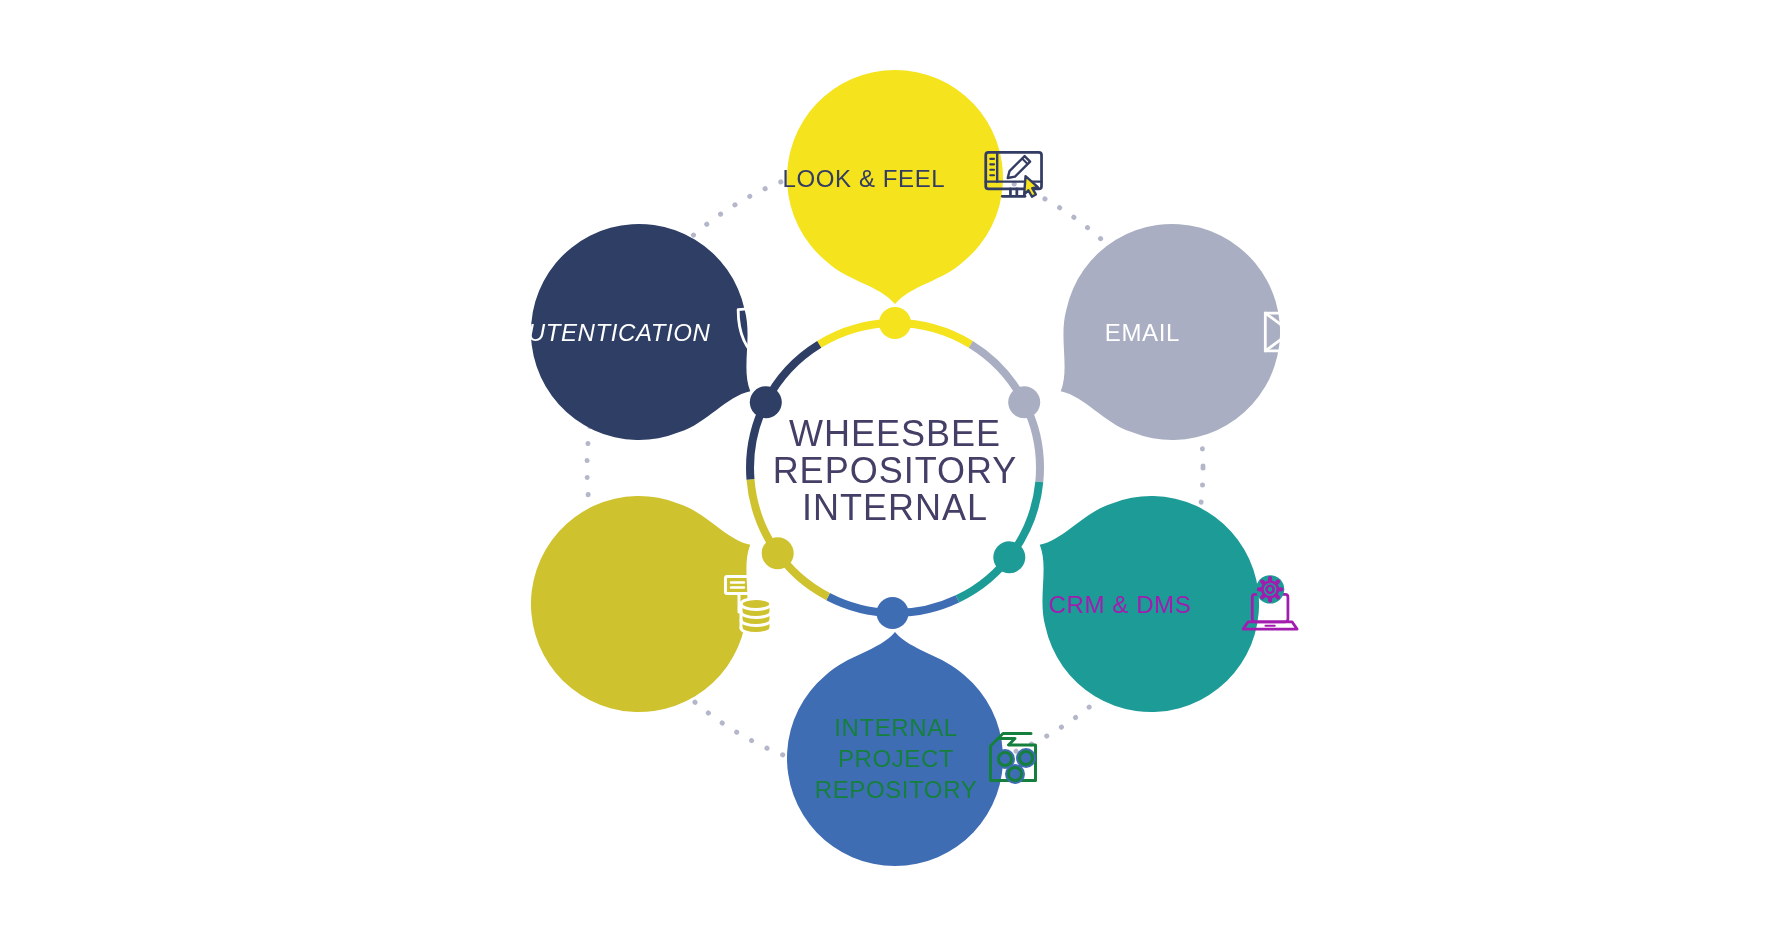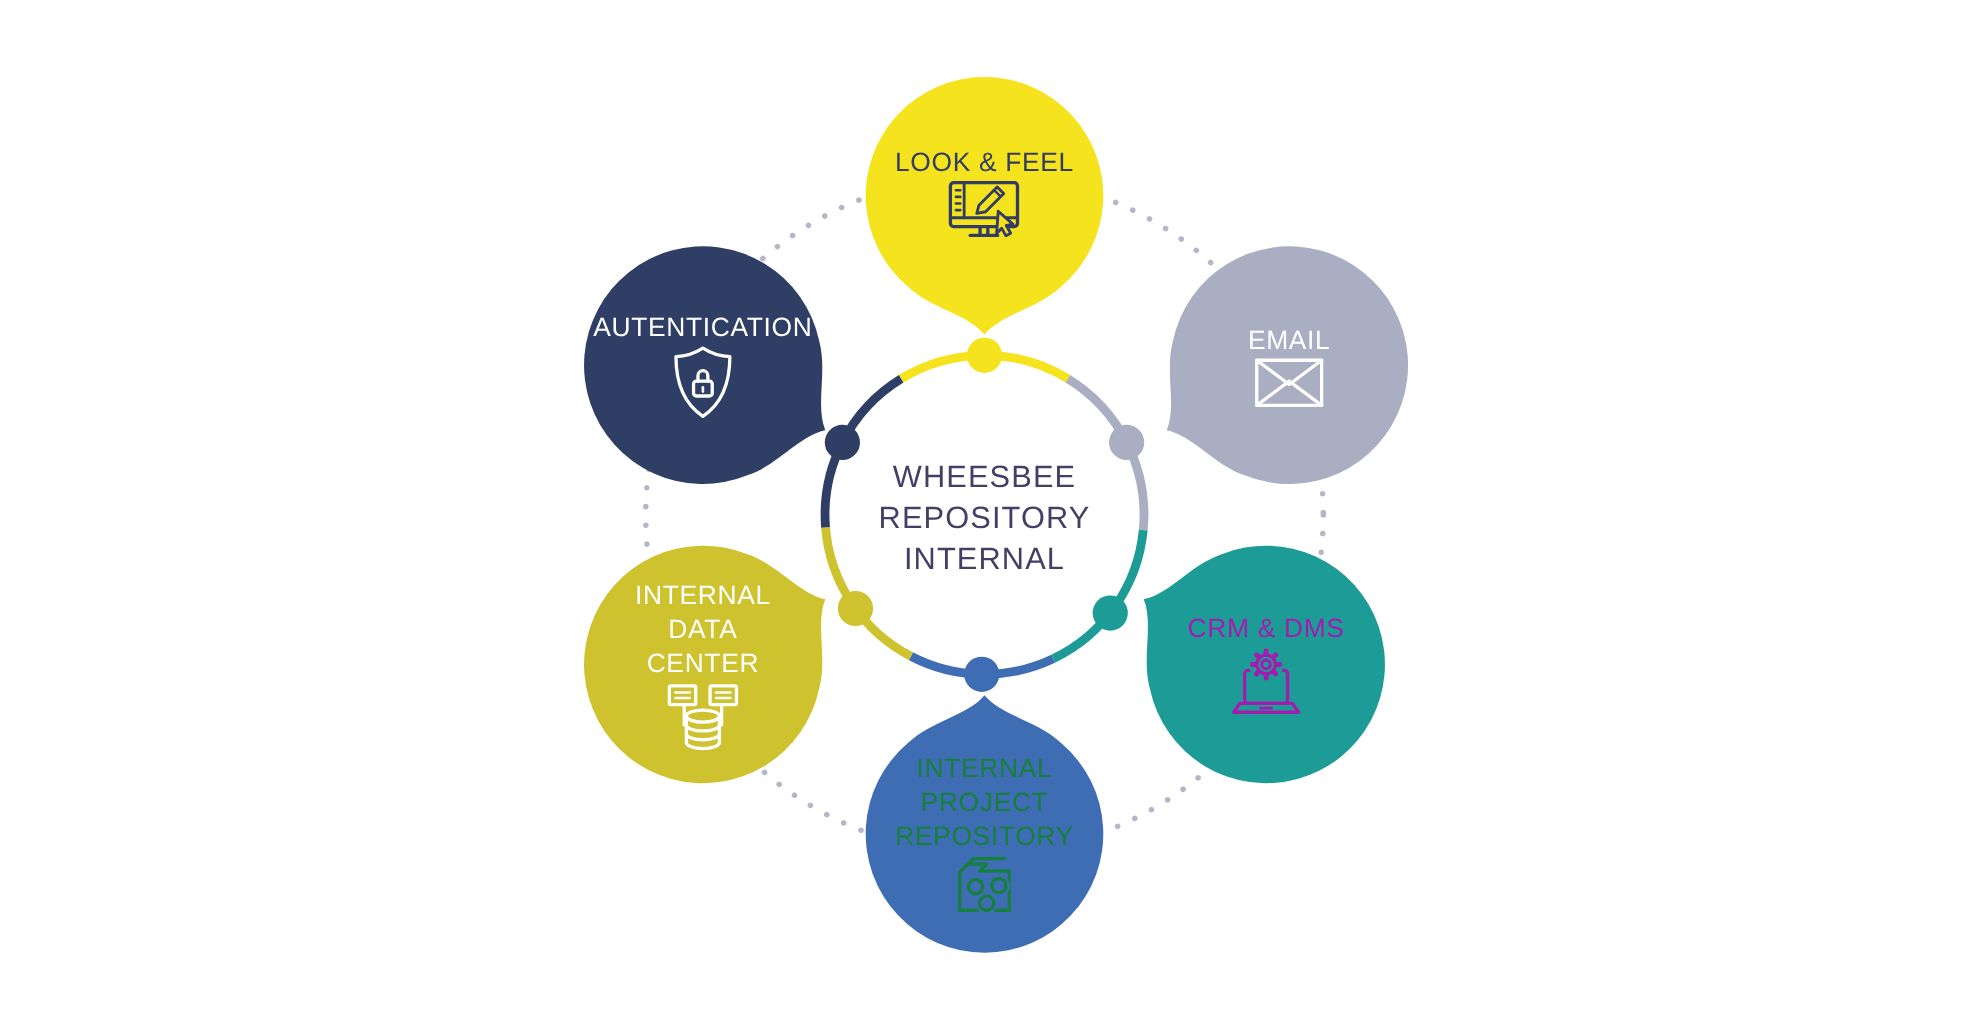--- a/index.html
+++ b/index.html
@@ -5,30 +5,30 @@
   html,body{margin:0;padding:0;background:#ffffff;}
   .canvas{
     position:relative;width:1790px;height:941px;background:#ffffff;overflow:hidden;
     font-family:"Liberation Sans", sans-serif;
   }
   .bg-svg{position:absolute;left:0;top:0;}
   .blob{position:absolute;width:300px;height:300px;}
   .blob-shape{position:absolute;left:0;top:0;overflow:visible;}
   .blob-content{
     position:absolute;left:0;top:0;width:300px;height:300px;
-    display:flex;flex-direction:column;align-items:center;justify-content:center;
+    display:flex;flex-direction:row;align-items:center;justify-content:flex-end;
   }
   .blob-label{
     text-align:center;font-size:24px;line-height:31px;letter-spacing:0.6px;
     font-weight:400;width:170px;
   }
   .blob--single .blob-label{width:260px;}
   .center-text{
     position:absolute;left:745px;top:415px;width:300px;
-    text-align:center;font-size:28px;line-height:37px;letter-spacing:1px;font-weight:400;
+    text-align:center;font-size:36px;line-height:37px;letter-spacing:1px;font-weight:400;
   }
   .ring-arc{fill:none;stroke-width:8;}
   .dashed-ring{fill:none;stroke-width:5;stroke-linecap:round;stroke-dasharray:0.1 17;}
   .icon{display:block;}
   .icon *{vector-effect:none;}
 </style>
 </head>
 <body>
 
 <div class="canvas">
@@ -119,40 +119,39 @@
         <circle cx="34" cy="45" r="6.5"></circle>
       </svg>
     </div>
   </div>
 
   <div class="blob" style="left:489px;top:454px;">
     <svg class="blob-shape" width="300" height="300" viewBox="0 0 300 300">
       <path d="M 80.6 232.7 A 108 108 0 1 1 219.4 232.7 C 198 253 166 257 150 276 C 134 257 102 253 80.6 232.7 Z" transform="rotate(242 150 150)" fill="#cfc22f"></path>
     </svg>
     <div class="blob-content" style="color: rgb(255, 255, 255);">
-      <div class="blob-label">INTERNAL DATA CENTER</div>
       <svg class="icon" width="66" height="64" viewBox="0 0 66 64" fill="none" stroke="currentColor" stroke-width="3" stroke-linejoin="round" stroke-linecap="round">
         <rect x="2.5" y="4.5" width="24" height="17" rx="1.5"></rect>
         <path d="M8 10.5 h13 M8 15.5 h13" stroke-width="2.4"></path>
         <rect x="39.5" y="4.5" width="24" height="17" rx="1.5"></rect>
         <path d="M45 10.5 h13 M45 15.5 h13" stroke-width="2.4"></path>
         <path d="M16 21.5 V40 M50 21.5 V40"></path>
         <path d="M18 32 a15 5.5 0 0 1 30 0 V56 a15 5.5 0 0 1 -30 0 Z" stroke="none" fill="#cfc22f"></path>
         <ellipse cx="33" cy="32" rx="15" ry="5.5"></ellipse>
         <path d="M18 32 V56 M48 32 V56"></path>
         <path d="M18 40 a15 5.5 0 0 0 30 0 M18 48 a15 5.5 0 0 0 30 0 M18 56 a15 5.5 0 0 0 30 0"></path>
       </svg>
     </div>
   </div>
 
   <div class="blob blob--single" style="left:489px;top:182px;">
     <svg class="blob-shape" width="300" height="300" viewBox="0 0 300 300">
       <path d="M 80.6 232.7 A 108 108 0 1 1 219.4 232.7 C 198 253 166 257 150 276 C 134 257 102 253 80.6 232.7 Z" transform="rotate(298 150 150)" fill="#2e3e64"></path>
     </svg>
-    <div class="blob-content" style="color: rgb(255, 255, 255);">
+    <div class="blob-content" style="color: rgb(255, 255, 255); font-style: italic;">
       <div class="blob-label">AUTENTICATION</div>
       <svg class="icon" width="60" height="70" viewBox="0 0 60 70" fill="none" stroke="currentColor" stroke-width="3" stroke-linejoin="round" stroke-linecap="round">
         <path d="M30 3.5 C37 8 47 11 54.5 11.2 C54.5 33 49 53 30 65.5 C11 53 5.5 33 5.5 11.2 C13 11 23 8 30 3.5 Z"></path>
         <rect x="21.5" y="33.5" width="17" height="13.5" rx="2.5"></rect>
         <path d="M25.5 33.5 V28.5 a4.5 4.5 0 0 1 9 0 V33.5"></path>
         <path d="M30 39 v4" stroke-width="2.4"></path>
       </svg>
     </div>
   </div>
 

